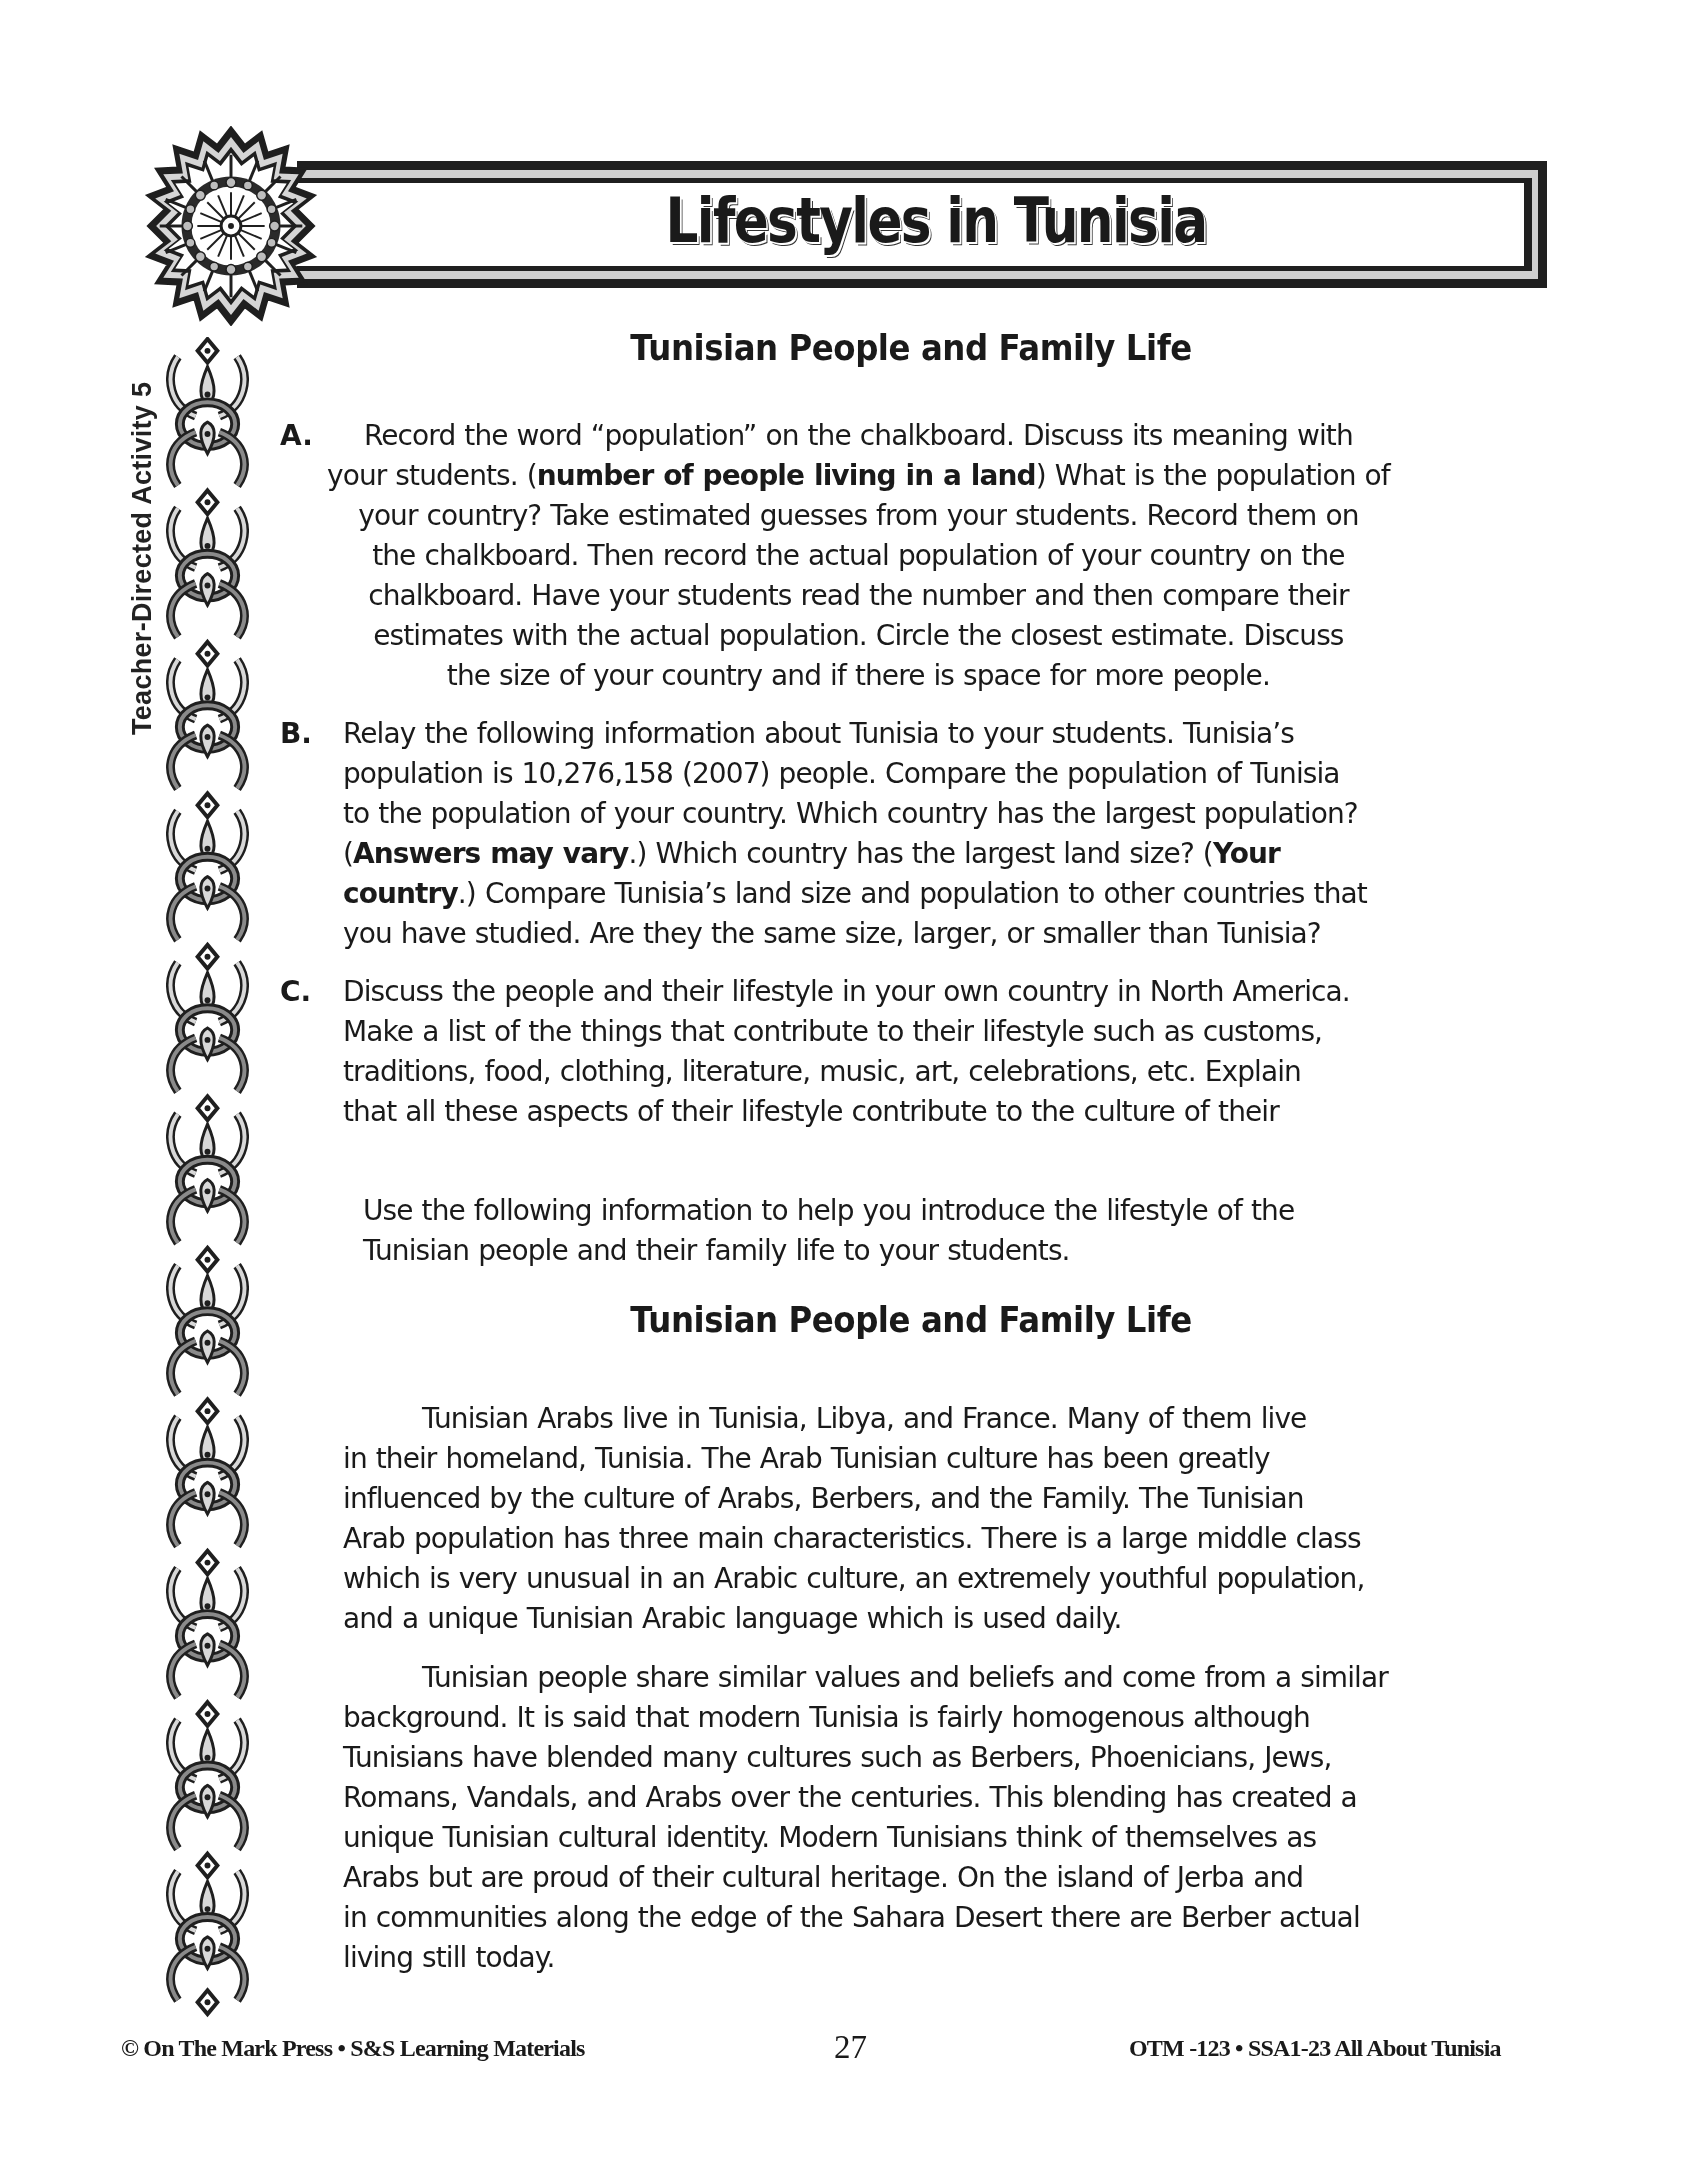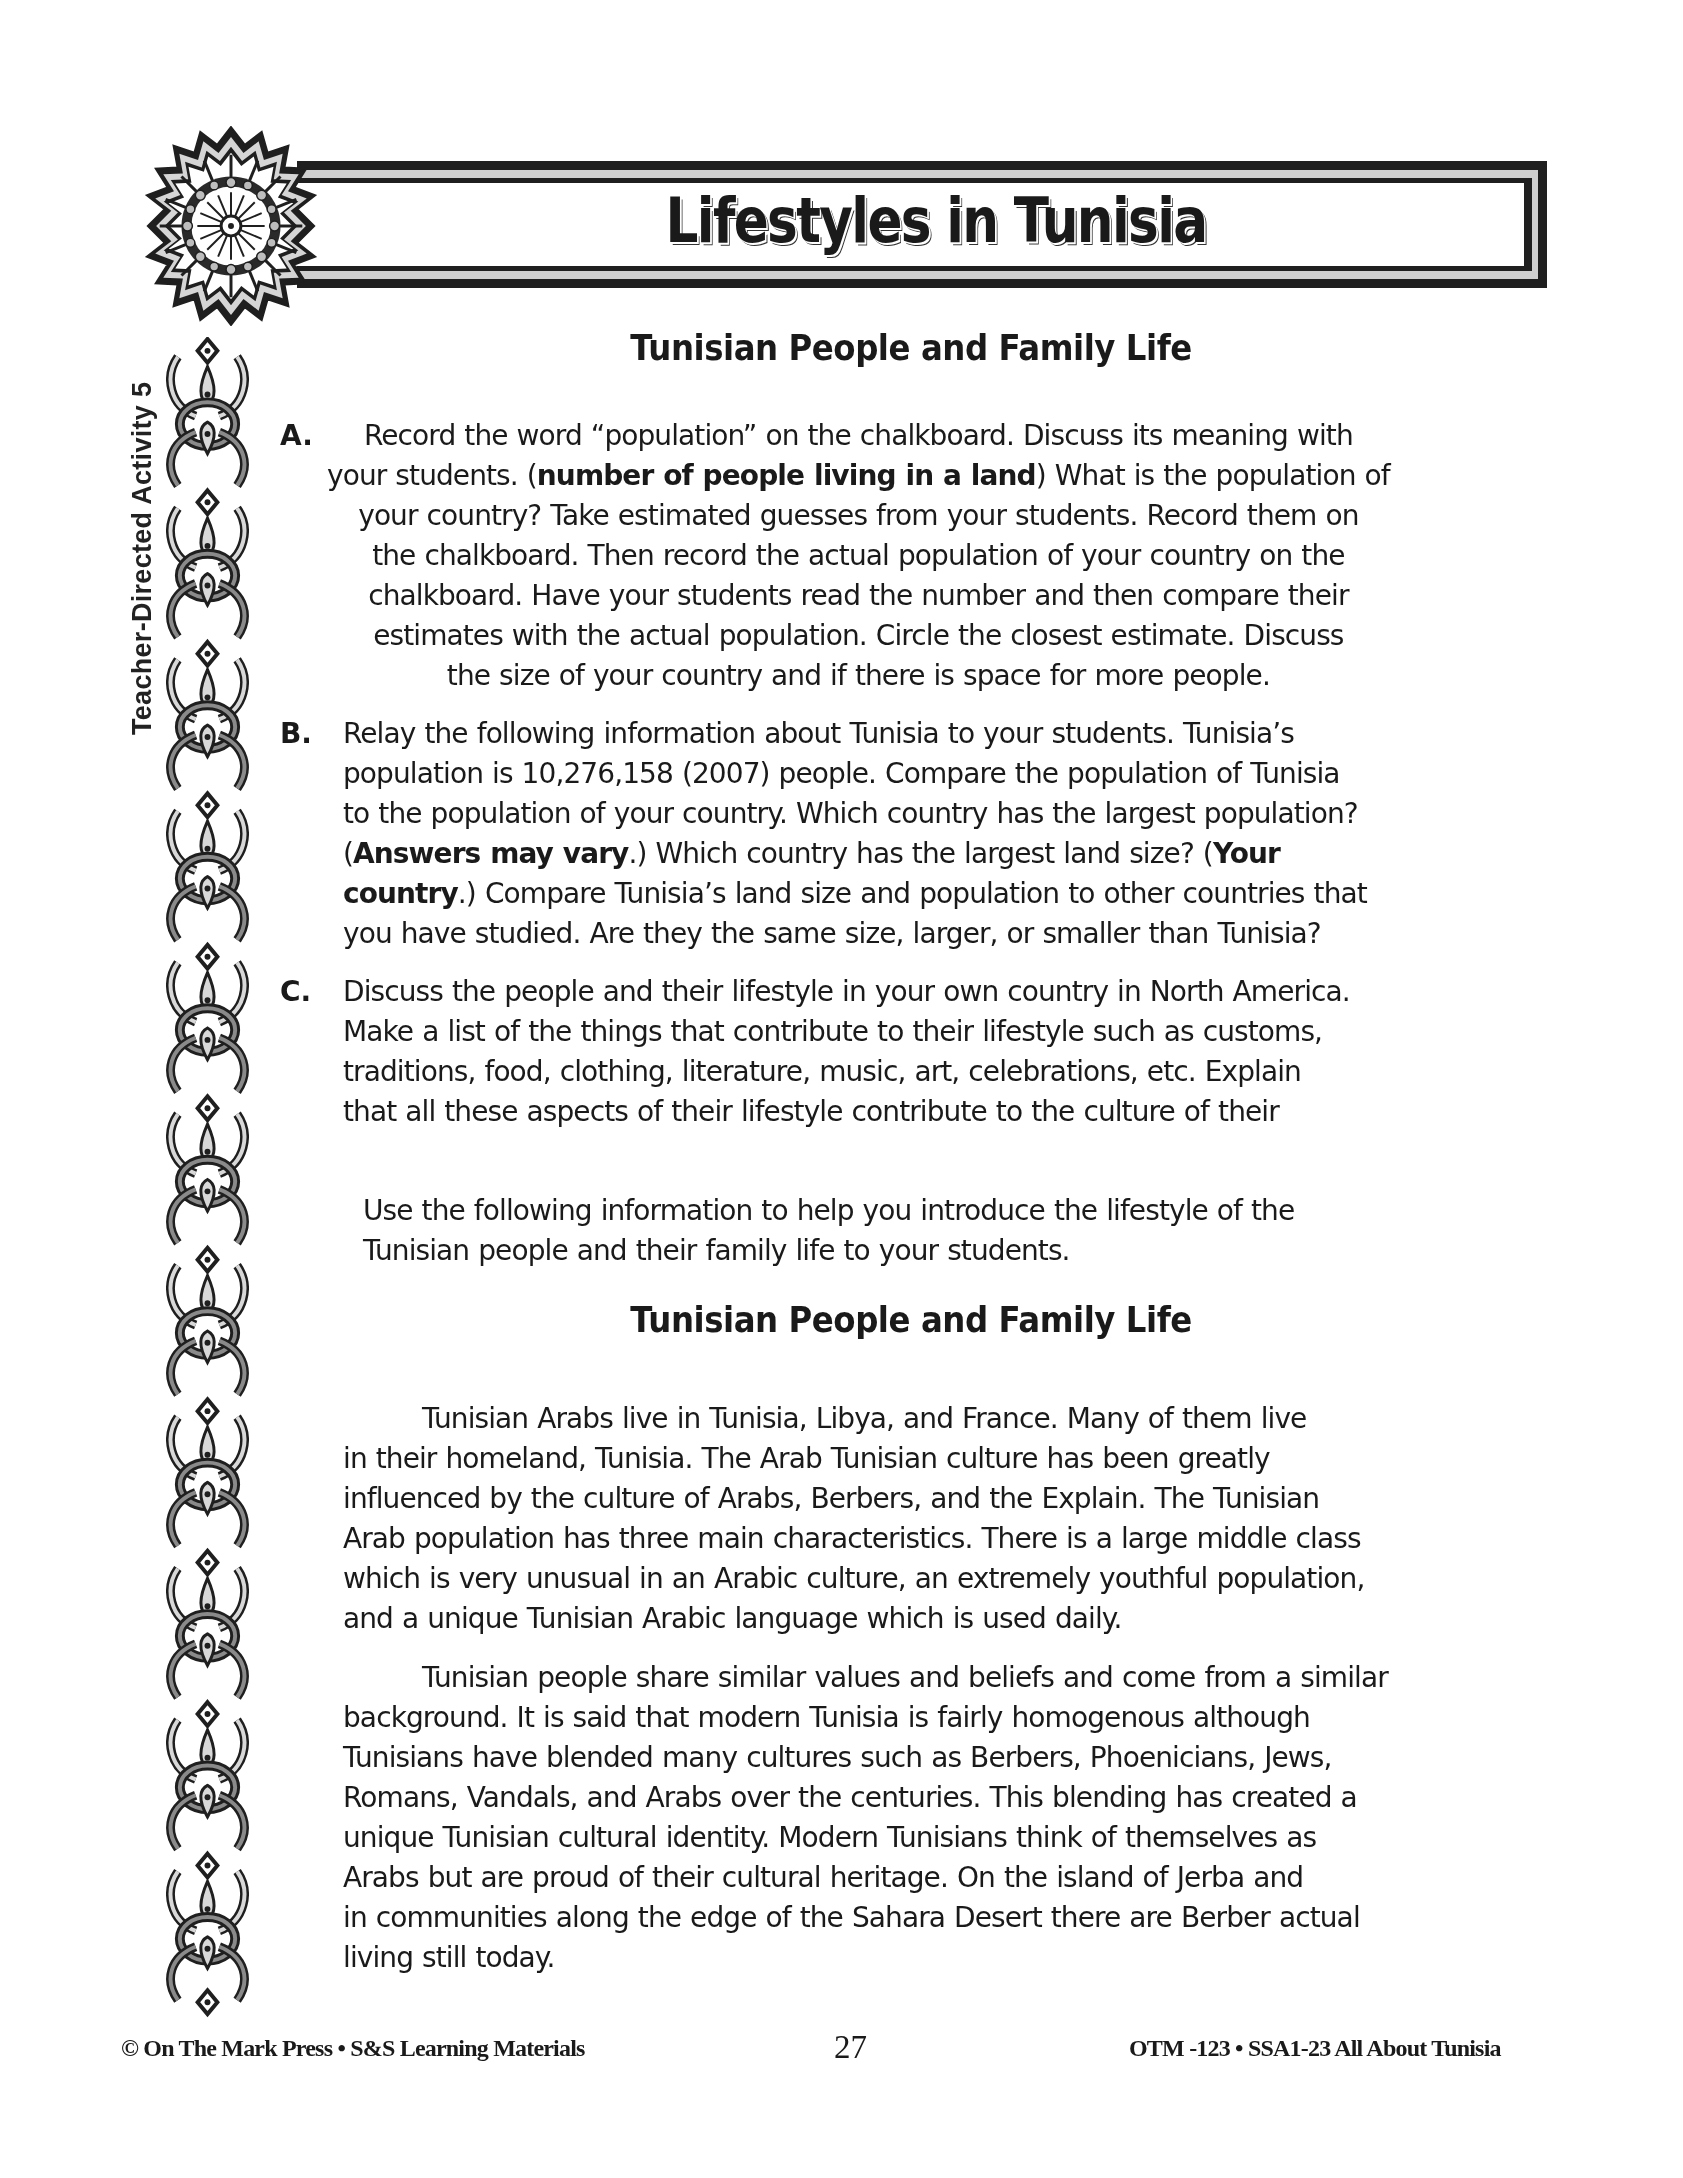--- a/index.html
+++ b/index.html
@@ -203,21 +203,21 @@
 <div class="abs body-text" style="left:343px; top:1191px;margin-left:20px;">
   <span class="line">Use the following information to help you introduce the lifestyle of the</span>
   <span class="line">Tunisian people and their family life to your students.</span>
 </div>
 
 <div class="abs heading" style="left:535px; top:1299px; width:752px;">Tunisian People and Family Life</div>
 
 <div class="abs body-text" style="left:343px; top:1365px;">
   <span class="line indent">Tunisian Arabs live in Tunisia, Libya, and France.  Many of them live</span>
   <span class="line">in their homeland, Tunisia.  The Arab Tunisian culture has been greatly</span>
-  <span class="line">influenced by the culture of Arabs, Berbers, and the Explain.  The Tunisian</span>
+  <span class="line">influenced by the culture of Arabs, Berbers, and the Family.  The Tunisian</span>
   <span class="line">Arab population has three main characteristics.  There is a large middle class</span>
   <span class="line">which is very unusual in an Arabic culture, an extremely youthful population,</span>
   <span class="line">and a unique Tunisian Arabic language which is used daily.</span>
 </div>
 
 <div class="abs body-text" style="left:343px; top:1624px;">
   <span class="line indent">Tunisian people share similar values and beliefs and come from a similar</span>
   <span class="line">background.  It is said that modern Tunisia is fairly homogenous although</span>
   <span class="line">Tunisians have blended many cultures such as Berbers, Phoenicians, Jews,</span>
   <span class="line">Romans, Vandals, and Arabs over the centuries.  This blending has created a</span>

